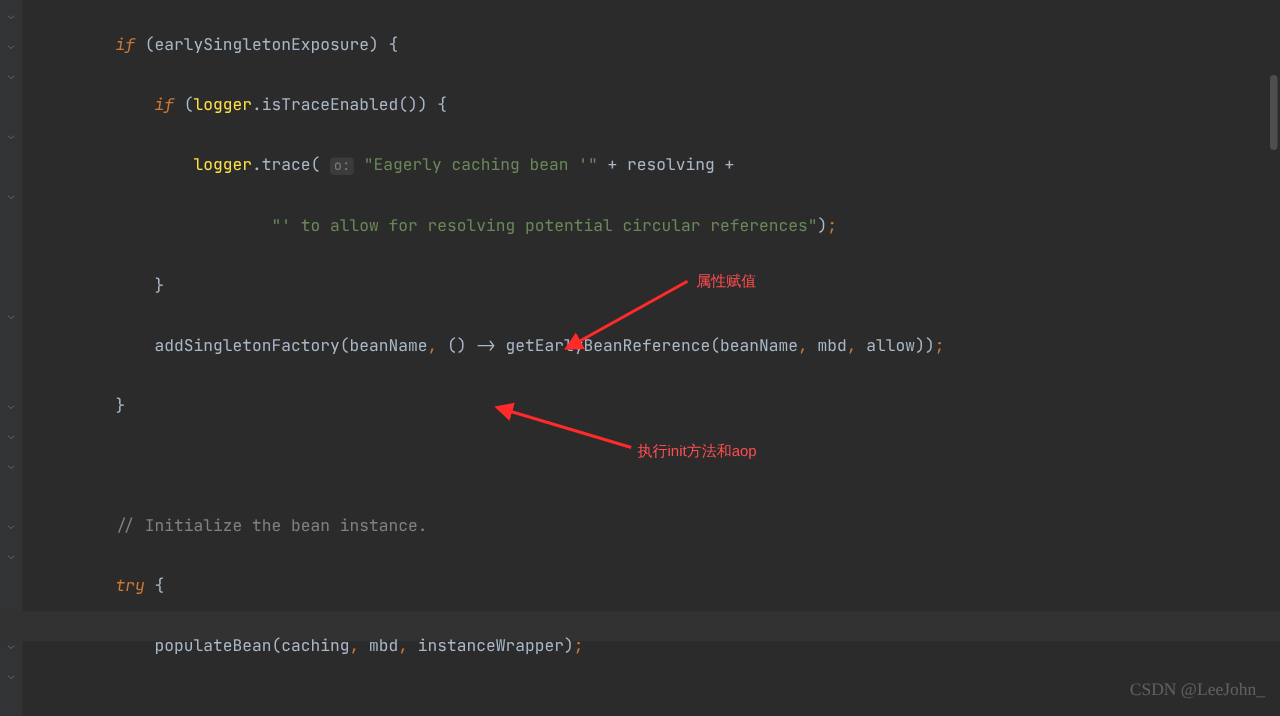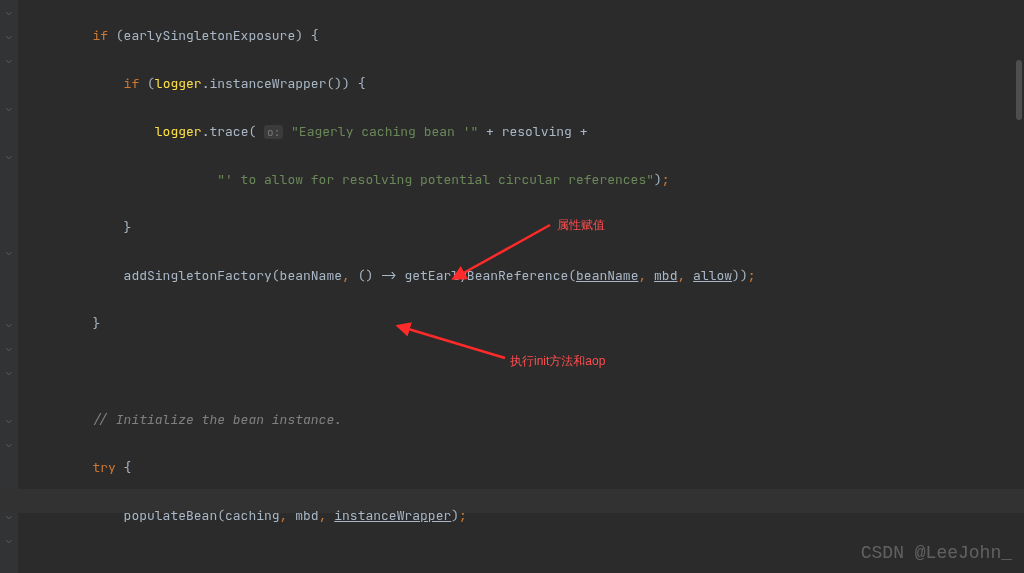--- a/index.html
+++ b/index.html
@@ -30,25 +30,25 @@
     color: #606366;
     font-size: 9px;
     display: block;
     text-align: center;
     line-height: 24px;
   }
   .code {
     padding-left: 30px;
     white-space: pre;
   }
-  .kw   { color: #cc7832; }
+  .kw   { color: #cc7832; font-style: italic; }
   .str  { color: #6a8759; }
-  .cmt  { color: #808080; font-style: italic; }
+  .cmt  { color: #808080; }
   .field{ color: #fde047; }
-  .under{ text-decoration: underline; color: #a9b7c6; }
+  .under{ color: #a9b7c6; }
   .semi { color: #cc7832; }
   .hint { color: #787878; background: #3b3b3b; font-size: 11px; padding: 0 3px; border-radius: 3px; }
   .highlight-line {
     position: absolute;
     left: 0;
     right: 0;
     height: 24px;
     background: #323232;
     z-index: 0;
   }
@@ -66,22 +66,22 @@
   svg.arrow {
     position: absolute;
     z-index: 4;
     pointer-events: none;
   }
   .watermark {
     position: absolute;
     right: 12px;
     bottom: 8px;
     color: rgba(255,255,255,0.25);
-    font-family: Liberation Mono, monospace;
-    font-size: 18px;
+    font-family: Liberation Serif, serif;
+    font-size: 14px;
   }
   .scroll-indicator {
     position: absolute;
     right: 2px;
     width: 6px;
     background: #4e4e4e;
     border-radius: 3px;
   }
 </style>
 </head>
@@ -110,21 +110,21 @@
   <span class="icon">&nbsp;</span>
   <span class="icon">&nbsp;</span>
   <span class="icon">⌄</span>
   <span class="icon">⌄</span>
 </div>
 
 <div class="highlight-line" style="top:489px;"></div>
 
 <div class="code code-layer">
 <div><span>        </span><span class="kw">if</span><span> (earlySingletonExposure) {</span></div>
-<div><span>            </span><span class="kw">if</span><span> (</span><span class="field">logger</span><span>.instanceWrapper()) {</span></div>
+<div><span>            </span><span class="kw">if</span><span> (</span><span class="field">logger</span><span>.isTraceEnabled()) {</span></div>
 <div><span>                </span><span class="field">logger</span><span>.trace(</span> <span class="hint">o:</span> <span class="str">"Eagerly caching bean '"</span><span> + resolving +</span></div>
 <div><span>                        </span><span class="str">"' to allow for resolving potential circular references"</span><span>)</span><span class="semi">;</span></div>
 <div><span>            }</span></div>
 <div><span>            addSingletonFactory(beanName</span><span class="semi">,</span><span> () -&gt; getEarlyBeanReference(</span><span class="under">beanName</span><span class="semi">,</span> <span class="under">mbd</span><span class="semi">,</span> <span class="under">allow</span><span>))</span><span class="semi">;</span></div>
 <div><span>        }</span></div>
 <div>&nbsp;</div>
 <div><span>        </span><span class="cmt">// Initialize the bean instance.</span></div>
 <div><span>        </span><span class="kw">try</span><span> {</span></div>
 <div><span>            populateBean(caching</span><span class="semi">,</span><span> mbd</span><span class="semi">,</span> <span class="under">instanceWrapper</span><span>)</span><span class="semi">;</span></div>
 

